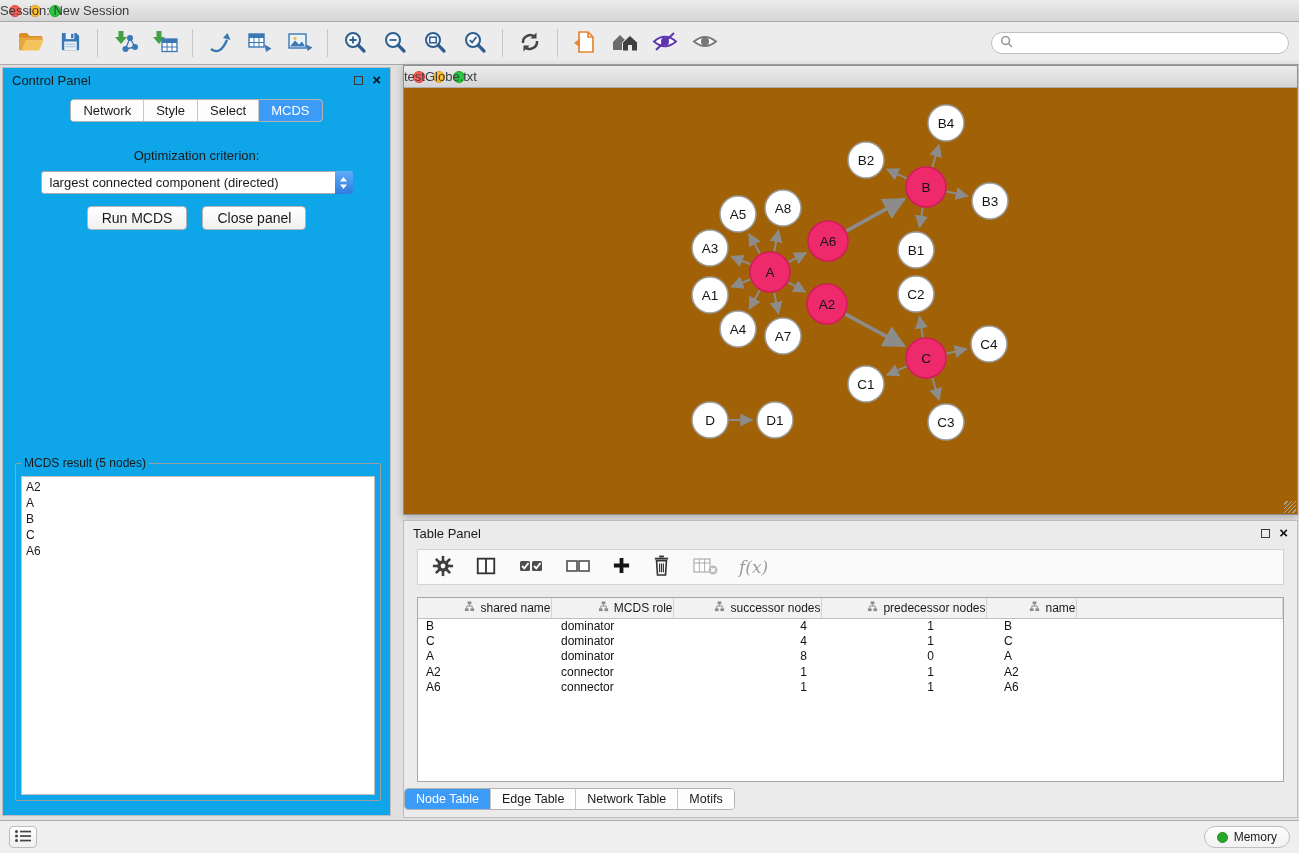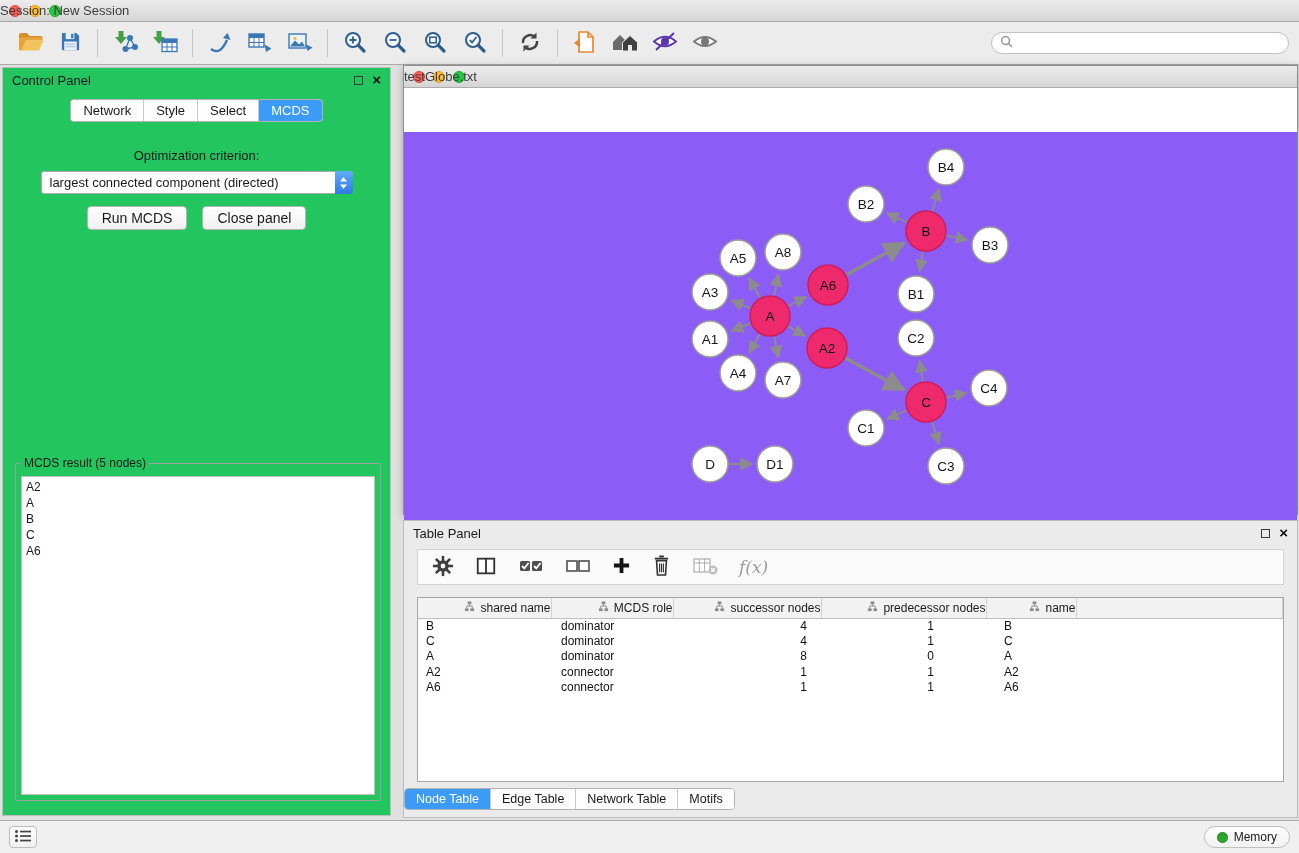--- a/index.html
+++ b/index.html
@@ -49,21 +49,21 @@
     border:none; outline:none; flex:1; font-size:12px; background:transparent;
     font-family:"Liberation Sans", sans-serif;
   }
 
   
   .workspace { position:absolute; left:0; top:65px; width:1299px; height:755px; background:#E0E0E0; }
 
   
   .control-panel {
     position:absolute; left:2px; top:2px; width:389px; height:749px;
-    background:#22c55e; border:1px solid #BDBDBD;
+    background:#0ea5e9; border:1px solid #BDBDBD;
   }
   .panel-header {
     height:24px; display:flex; align-items:center; padding:0 9px;
     font-size:13px; color:#1a1a1a;
   }
   .hdr-icons { margin-left:auto; display:flex; align-items:center; gap:9px; }
   .win-float { width:9px; height:9px; border:1.5px solid #3a3a3a; display:inline-block; }
   .win-close { font-size:15px; font-weight:bold; color:#111; line-height:12px; cursor:pointer; }
 
   .cp-tabs { display:flex; justify-content:center; margin-top:7px; }
@@ -104,21 +104,21 @@
 
   
   .net-window {
     position:absolute; left:403px; top:0px; width:895px; height:450px;
     background:#fff; border:1px solid #8E8E8E; box-shadow:0 2px 8px rgba(0,0,0,0.25);
   }
   .net-titlebar {
     position:relative; height:22px;
     background:linear-gradient(#ECECEC,#D5D5D5); border-bottom:1px solid #ACACAC;
   }
-  .net-canvas { position:relative; width:100%; height:426px; background:#8b5cf6;margin-top:44px; }
+  .net-canvas { position:relative; width:100%; height:426px; background:#a16207; }
   .net-canvas svg { display:block; }
   .resize-grip { position:absolute; right:1px; bottom:1px; width:12px; height:12px; }
   .resize-grip::before {
     content:""; position:absolute; right:0; bottom:0; width:12px; height:12px;
     background:repeating-linear-gradient(135deg,transparent,transparent 2px,#AAA 2px,#AAA 3px);
   }
 
   
   .table-panel {
     position:absolute; left:403px; top:455px; width:895px; height:298px;

